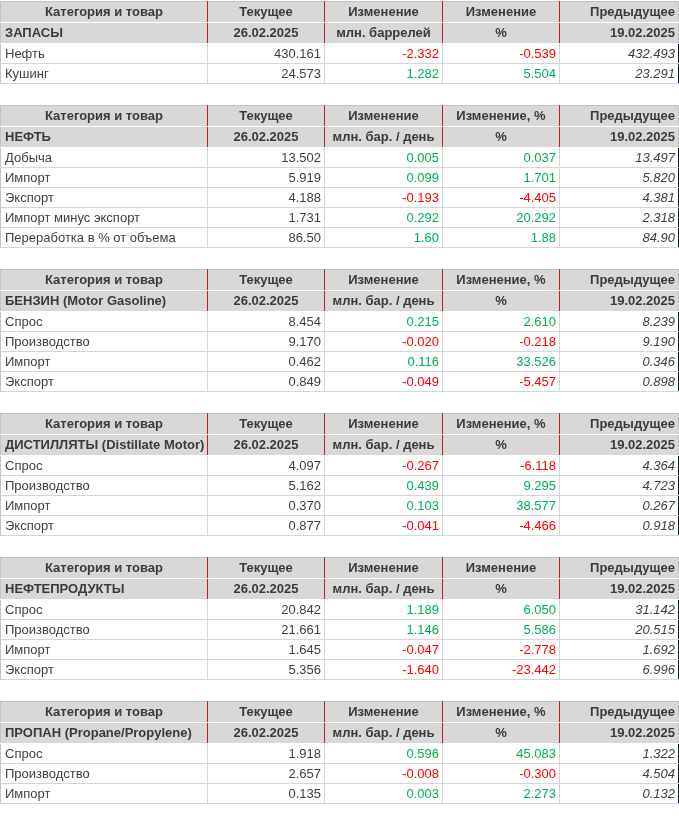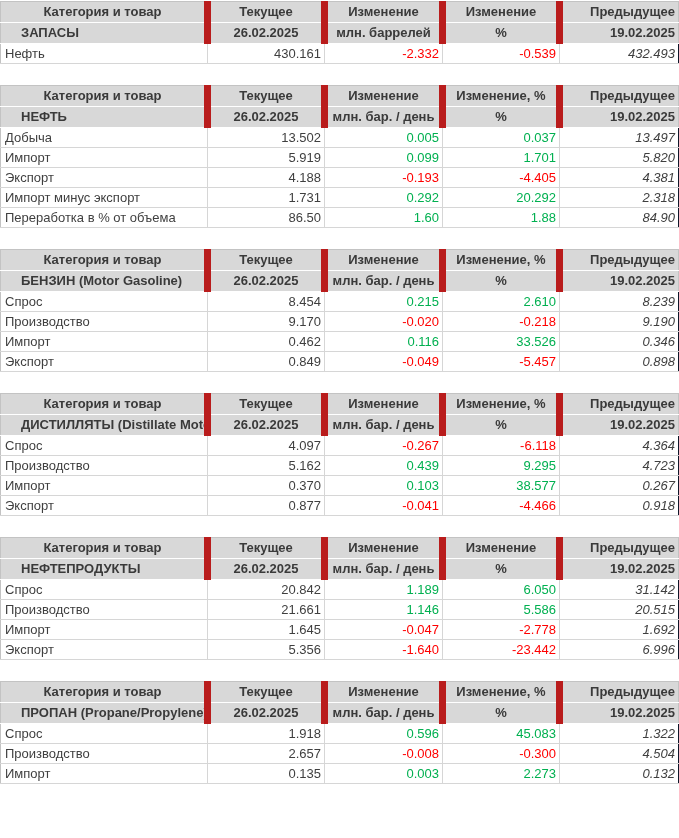--- a/index.html
+++ b/index.html
@@ -33,27 +33,27 @@
     padding: 0 3px;
     white-space: nowrap;
     overflow: hidden;
     box-sizing: content-box;
   }
   thead th {
     background: #d8d8d8;
     color: #3a3a3a;
     font-weight: bold;
     text-align: center;
-    border-right: 7px solid #b91c1c;
+    border-right: 1px solid #b91c1c;
     border-bottom: 1px solid #ffffff;
     height: 20px;
     line-height: 20px;
   }
   thead th:last-child { border-right: 1px solid #c3c3c3; text-align: right; }
-  thead th.title { text-align: left; padding-left: 20px; }
+  thead th.title { text-align: left; padding-left: 4px; }
   tbody td {
     background: #ffffff;
     color: #3f3f3f;
     border-right: 1px solid #d6d6d6;
     border-bottom: 1px solid #d6d6d6;
   }
   tbody td:last-child { border-right: 1px solid #0f172a; font-style: italic; }
   td.label { text-align: left; padding-left: 4px; }
   td.num   { text-align: right; }
   td.pos   { color: var(--pos-color, #00b050); }
@@ -88,20 +88,27 @@
         </tr>
       </thead>
       <tbody>
         <tr>
           <td class="label">Нефть</td>
           <td class="num">430.161</td>
           <td class="num neg">-2.332</td>
           <td class="num neg">-0.539</td>
           <td class="num">432.493</td>
         </tr>
+        <tr>
+          <td class="label">Кушинг</td>
+          <td class="num">24.573</td>
+          <td class="num pos">1.282</td>
+          <td class="num pos">5.504</td>
+          <td class="num">23.291</td>
+        </tr>
       </tbody>
     </table>
     <table class="report">
       <colgroup>
         <col class="c1">
         <col class="c2">
         <col class="c3">
         <col class="c4">
         <col class="c5">
       </colgroup>

